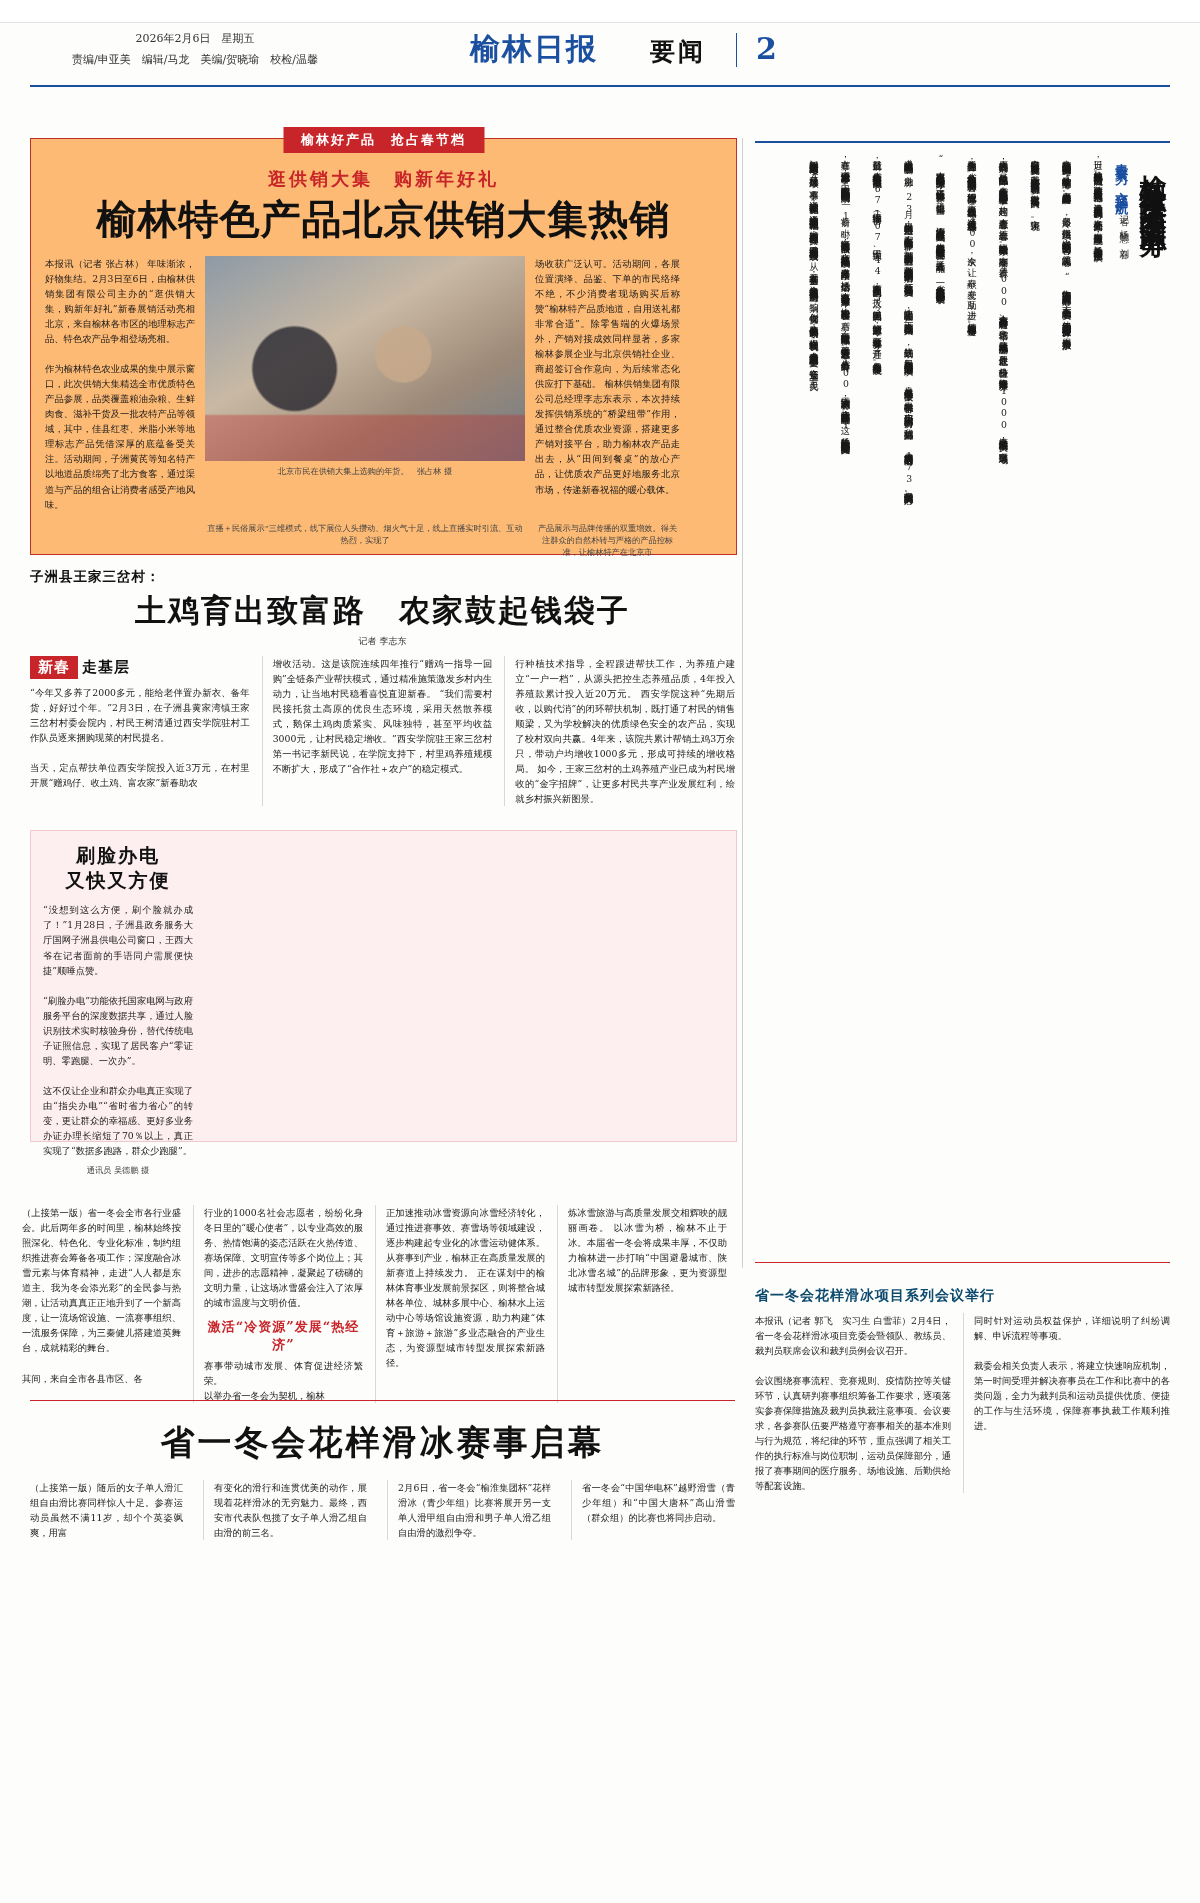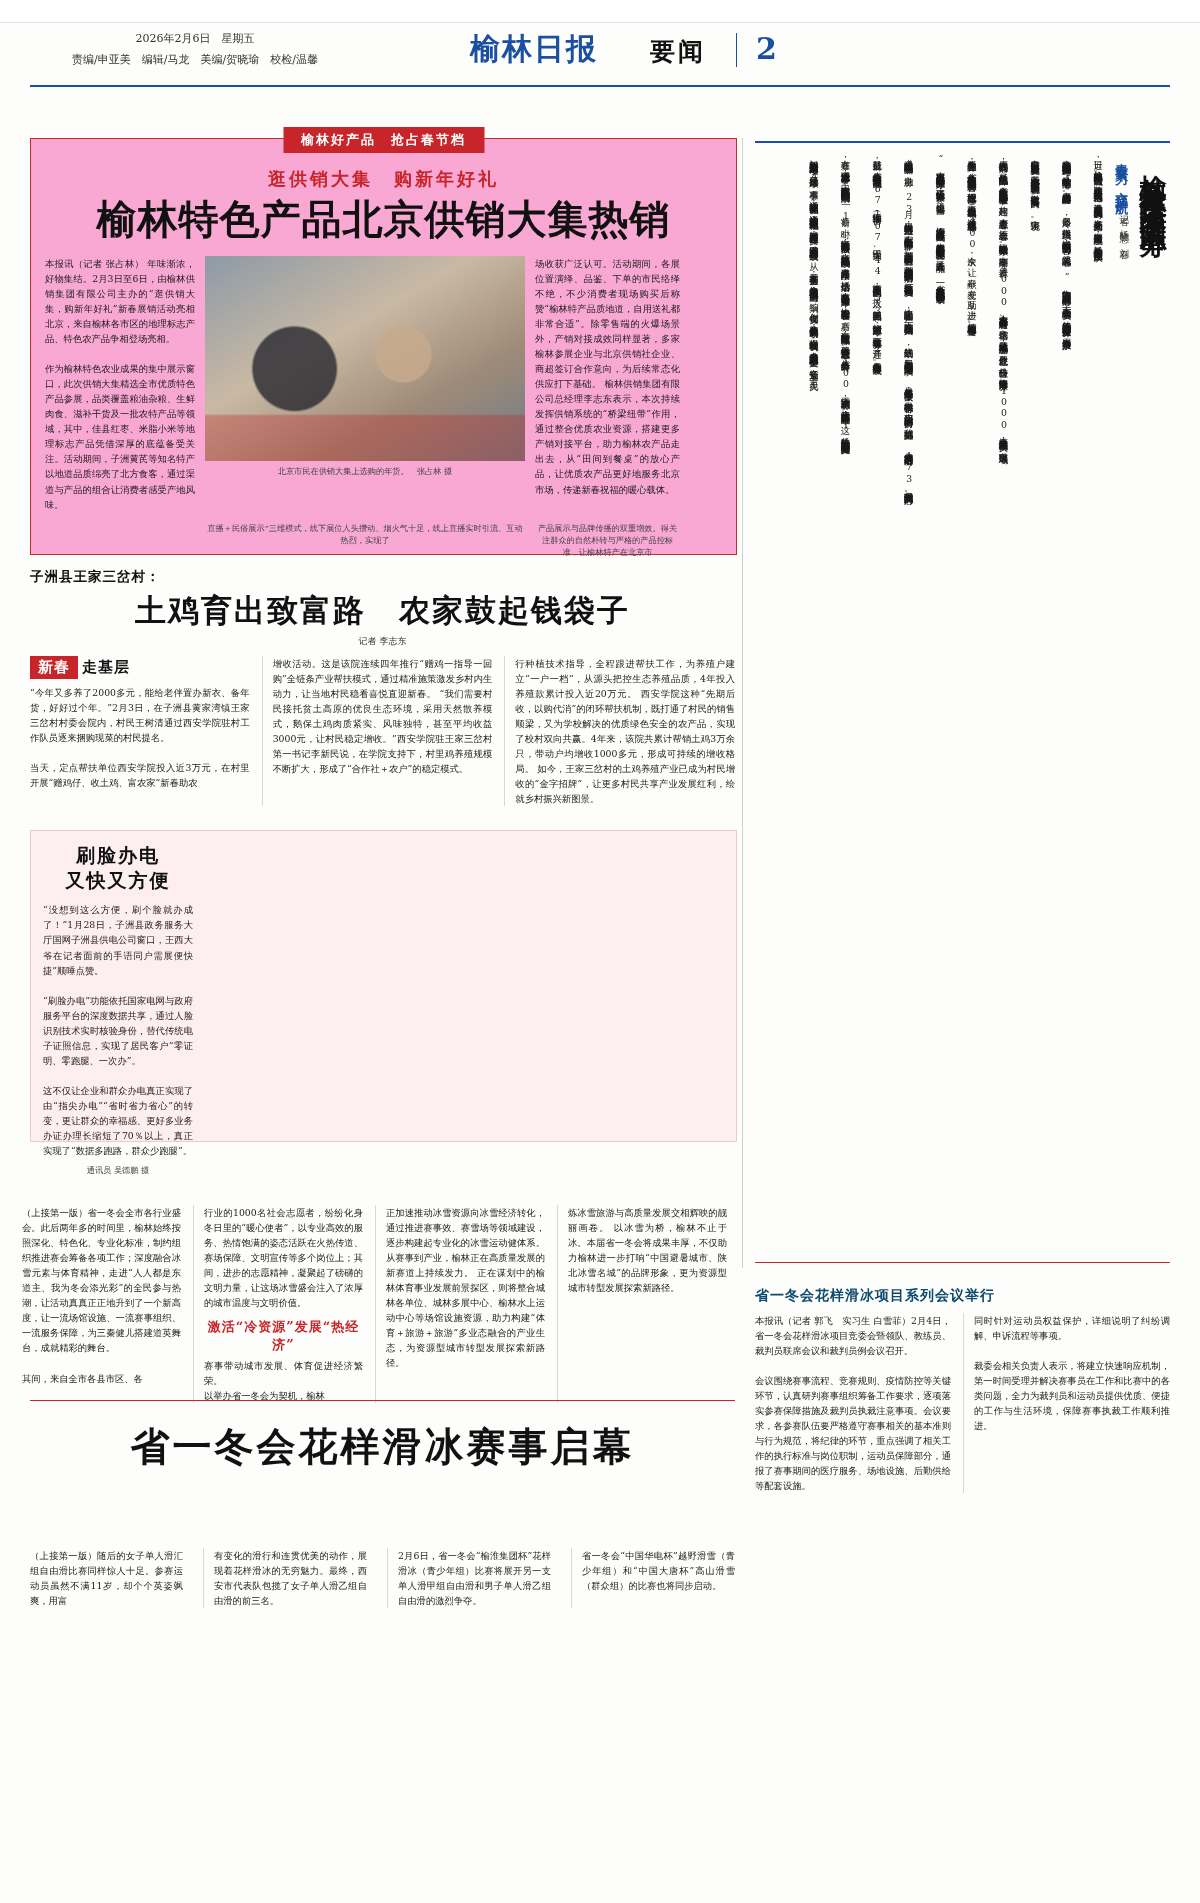--- a/index.html
+++ b/index.html
@@ -12,21 +12,21 @@
   .mh-title{position:absolute;left:440px;top:6px;font-family:"DejaVu Serif",serif;font-size:30px;font-weight:bold;color:#1b4fa0;letter-spacing:2px;}
   .mh-section{position:absolute;left:620px;top:12px;font-size:25px;font-weight:bold;color:#111;letter-spacing:3px;}
   .mh-rule{position:absolute;left:706px;top:10px;width:1px;height:34px;background:#1b4fa0;}
   .mh-page{position:absolute;left:726px;top:8px;font-size:30px;font-weight:bold;color:#1b4fa0;}
   .mh-date{font-size:11px;color:#333;}
   
   .cn{font-family:"DejaVu Serif","Liberation Serif",serif;}
   .body-text{font-size:9.3px;line-height:1.62;color:#1a1a1a;text-align:justify;}
   .col-rule{border-left:1px solid #d8d8d8;}
   
-  .lead-box{position:absolute;left:30px;top:138px;width:705px;height:415px;border:1px solid #c03028;background:#f9a8d4;}
+  .lead-box{position:absolute;left:30px;top:138px;width:705px;height:415px;border:1px solid #c03028;background:#fdba74;}
   .tag{position:absolute;left:50%;transform:translateX(-50%);top:-12px;background:#c8252a;color:#fff;font-size:13px;font-weight:bold;padding:4px 18px;letter-spacing:2px;white-space:nowrap;}
   .lead-sub{text-align:center;font-size:18px;font-weight:bold;color:#c8252a;letter-spacing:3px;margin-top:28px;}
   .lead-head{text-align:center;font-size:40px;font-weight:bold;color:#111;letter-spacing:1px;margin-top:6px;line-height:1.12;}
   .lead-cols{display:flex;margin:14px 14px 0 14px;gap:10px;}
   .lead-c1{width:150px;}
   .lead-photo{width:320px;}
   .photo{background:linear-gradient(150deg,#8d9aa6,#c9b9a4 40%,#9e8a78 70%,#6f7d88);position:relative;overflow:hidden;}
   .photo:after{content:"";position:absolute;inset:0;background:
      radial-gradient(circle at 28% 55%,rgba(30,30,40,.75) 0 16%,transparent 17%),
      radial-gradient(circle at 62% 48%,rgba(200,170,140,.85) 0 12%,transparent 13%),
@@ -50,22 +50,22 @@
   .cols3>div{flex:1;}
   .brand{display:inline-block;background:#c8252a;color:#fff;font-weight:bold;font-size:15px;padding:2px 8px;letter-spacing:1px;}
   .brand2{font-size:15px;font-weight:bold;color:#111;letter-spacing:1px;}
   .pinkbox{position:absolute;left:30px;top:830px;width:705px;height:310px;background:#fdeef0;border:1px solid #f0c9ce;}
   .pb-head{text-align:center;font-size:19px;font-weight:bold;letter-spacing:2px;color:#111;line-height:1.3;margin-top:12px;}
   .bigphoto{position:absolute;left:175px;top:888px;width:545px;height:240px;}
   .dream{position:absolute;left:30px;top:1150px;width:705px;text-align:center;font-size:33px;font-weight:bold;letter-spacing:4px;color:#111;}
   .cols4{position:absolute;left:22px;top:1205px;width:705px;display:flex;gap:12px;}
   .cols4>div{flex:1;}
   .sub2{text-align:center;font-size:13px;font-weight:bold;color:#c8252a;letter-spacing:1px;margin:8px 0 4px;}
-  .bottom-head{position:absolute;left:30px;top:1420px;width:705px;text-align:center;font-size:39px;font-weight:bold;letter-spacing:3px;color:#111;}
-  .cols4b{position:absolute;left:30px;top:1548px;width:705px;display:flex;gap:20px;}
+  .bottom-head{position:absolute;left:30px;top:1420px;width:705px;text-align:center;font-size:34px;font-weight:bold;letter-spacing:3px;color:#111;}
+  .cols4b{position:absolute;left:30px;top:1480px;width:705px;display:flex;gap:20px;}
   .cols4b>div{flex:1;}
   .r-sec2{position:absolute;left:755px;top:1286px;width:415px;}
   .r-sec2 h2{font-size:14px;font-weight:bold;letter-spacing:1px;margin:0 0 2px;color:#0c4a6e;line-height:1.35;}
   .r-cols2{display:flex;gap:12px;margin-top:8px;}
   .r-cols2>div{flex:1;}
   .screen{position:absolute;inset:0;background:linear-gradient(160deg,#d7e2ee,#f2f4f7);}
 </style>
 </head>
 <body>
 

